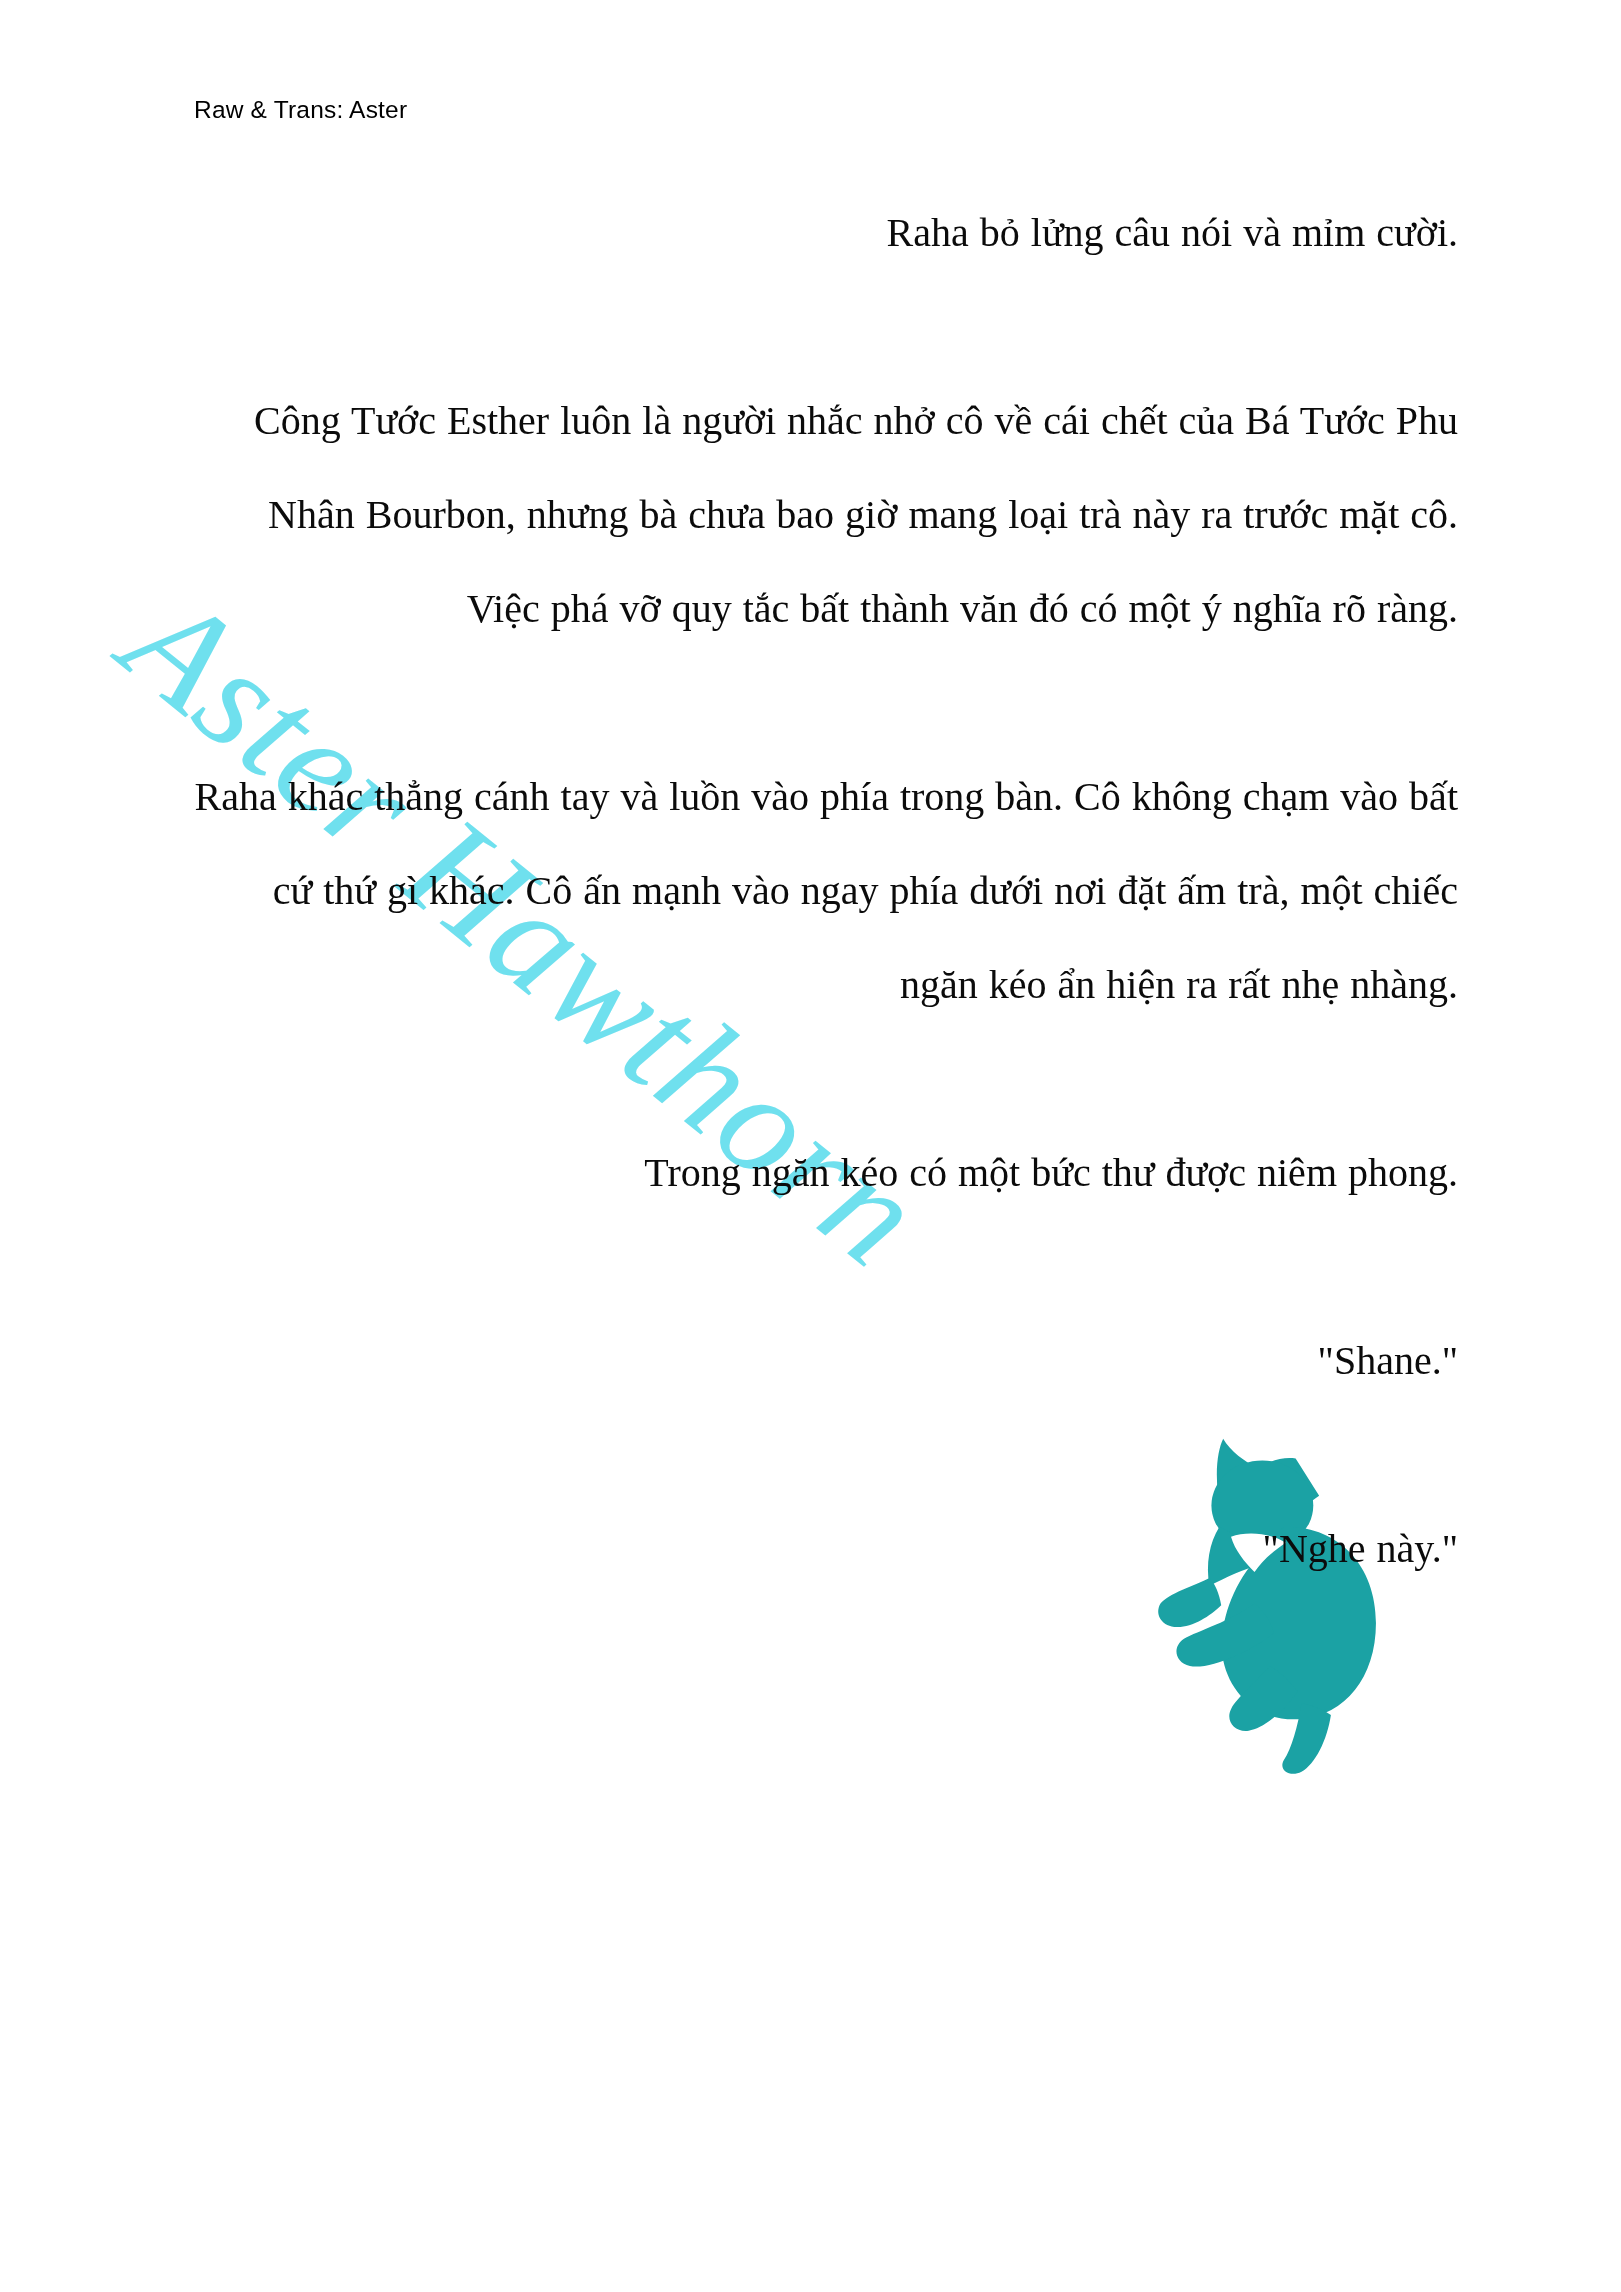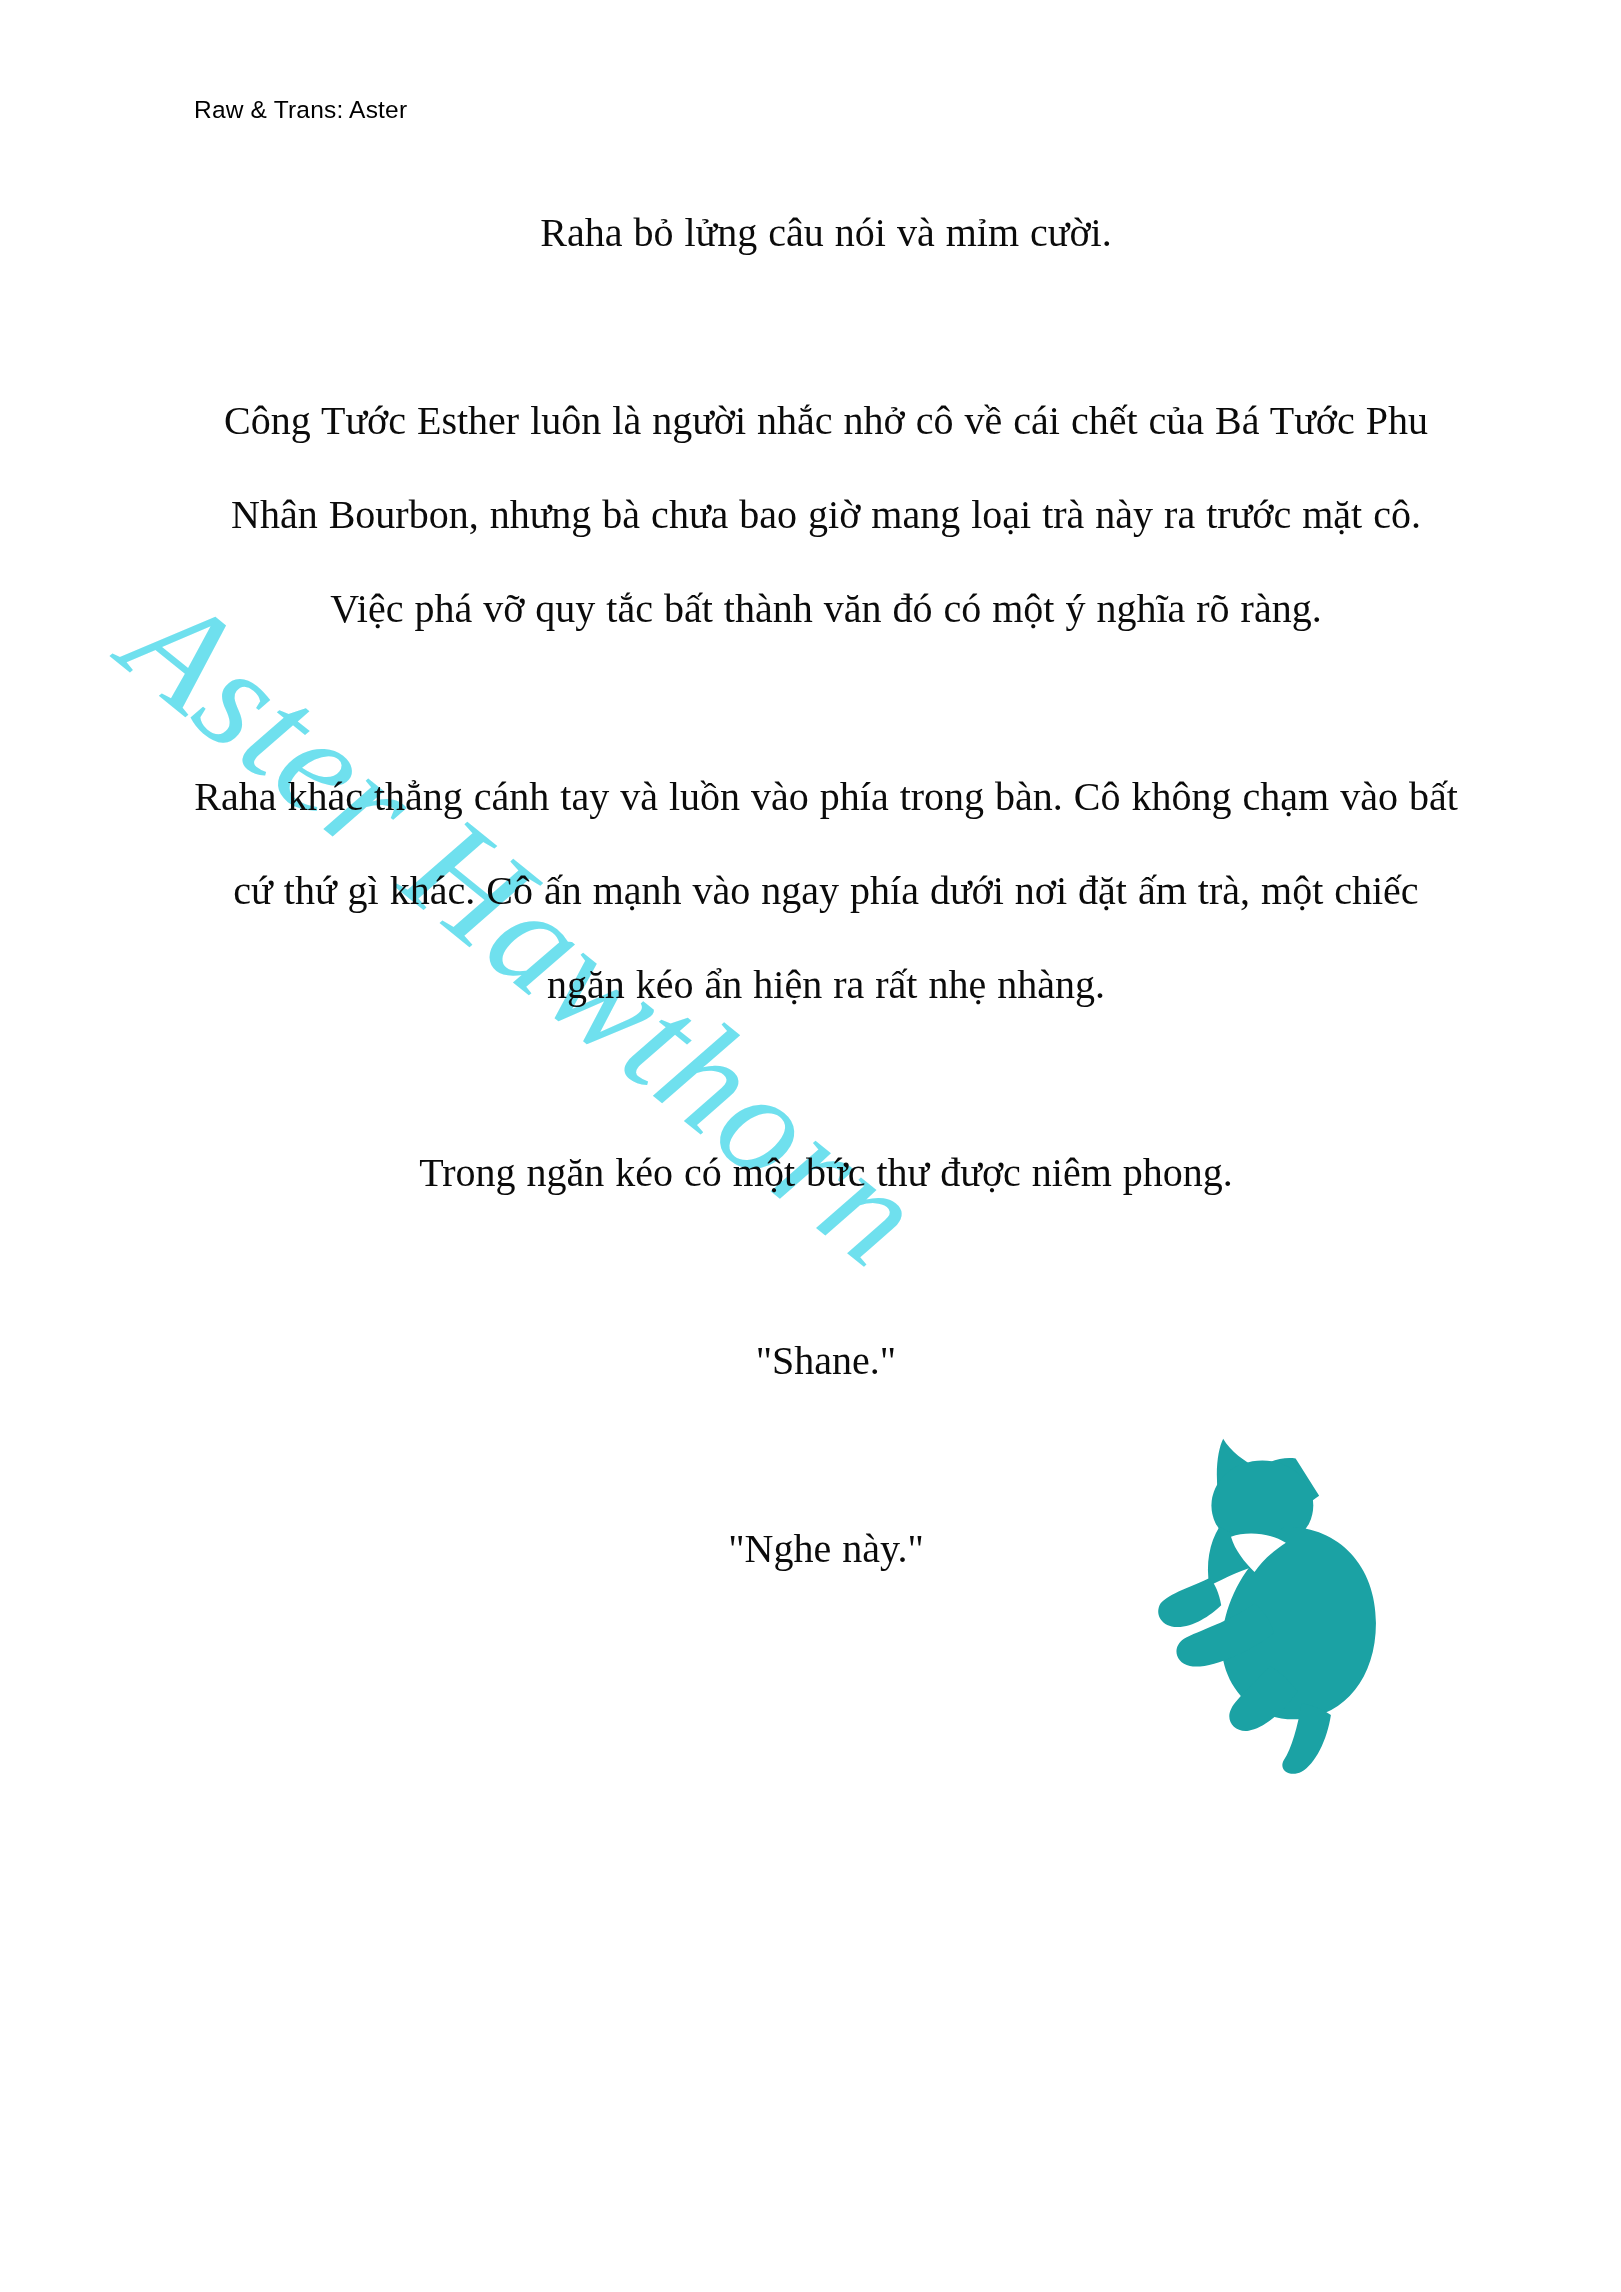--- a/index.html
+++ b/index.html
@@ -86,21 +86,21 @@
     top: 186px;
     width: 1264px;
   }
 
   .para {
     font-family: "Liberation Serif", "DejaVu Serif", serif;
     font-size: 40px;
     line-height: 94px;
     color: #0b0b0b;
     margin: 0 0 94px 0;
-    text-align: center;
+    text-align: right;
     white-space: pre-wrap;
     word-spacing: 1px;
   }
   .para:last-child { margin-bottom: 0; }
 </style>
 </head>
 <body>
 
 <div id="page">
 

